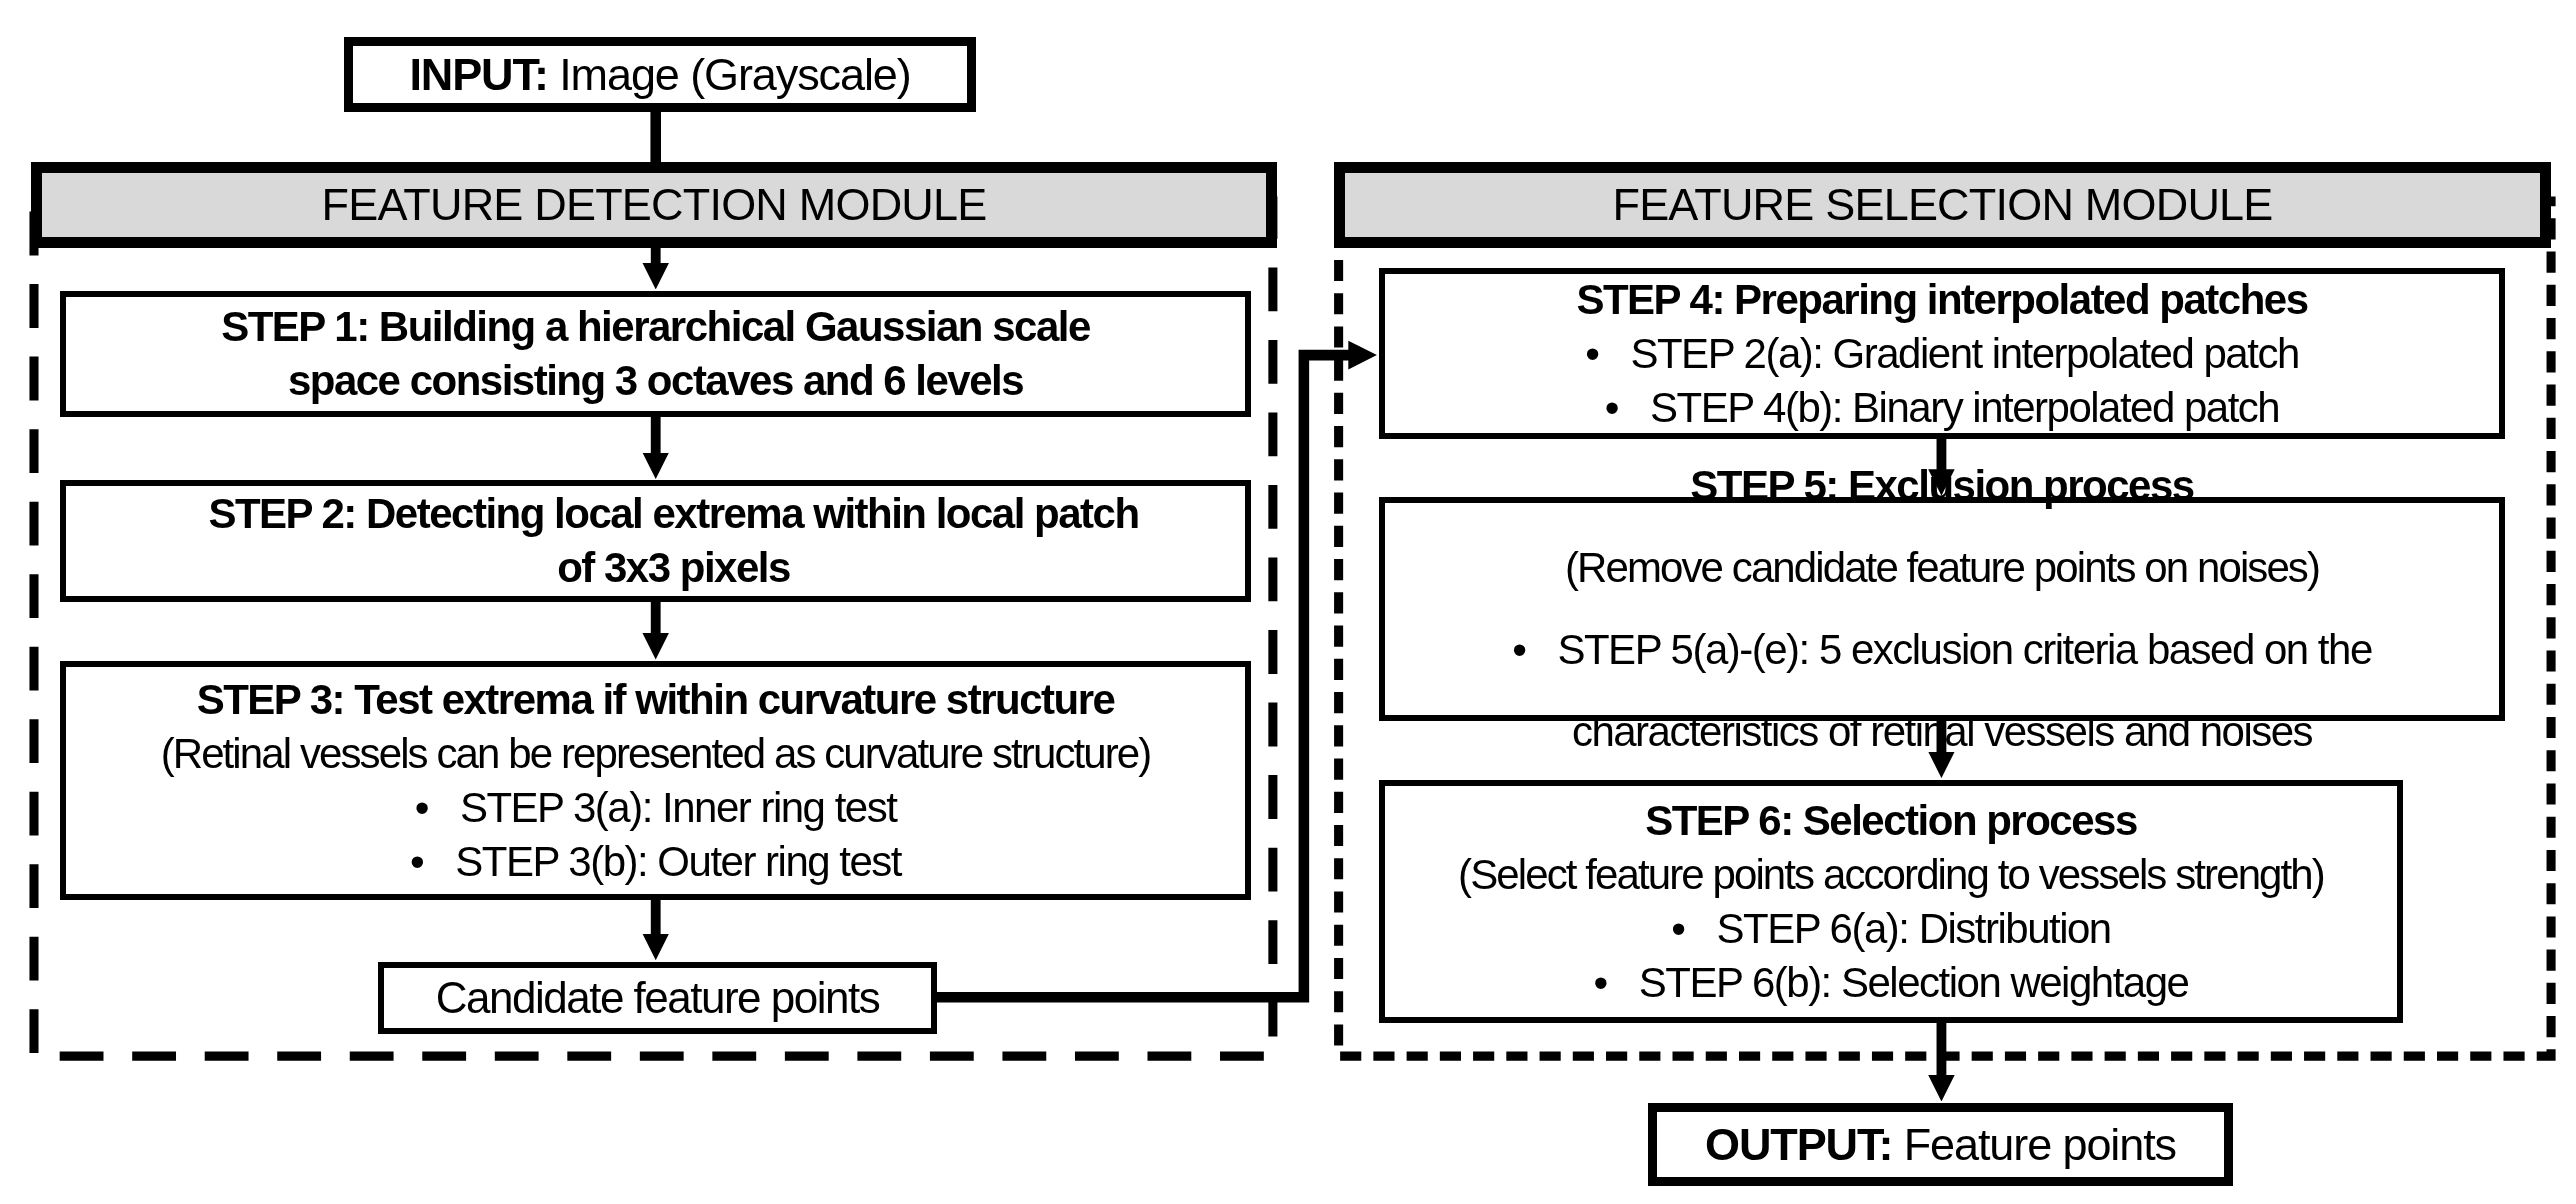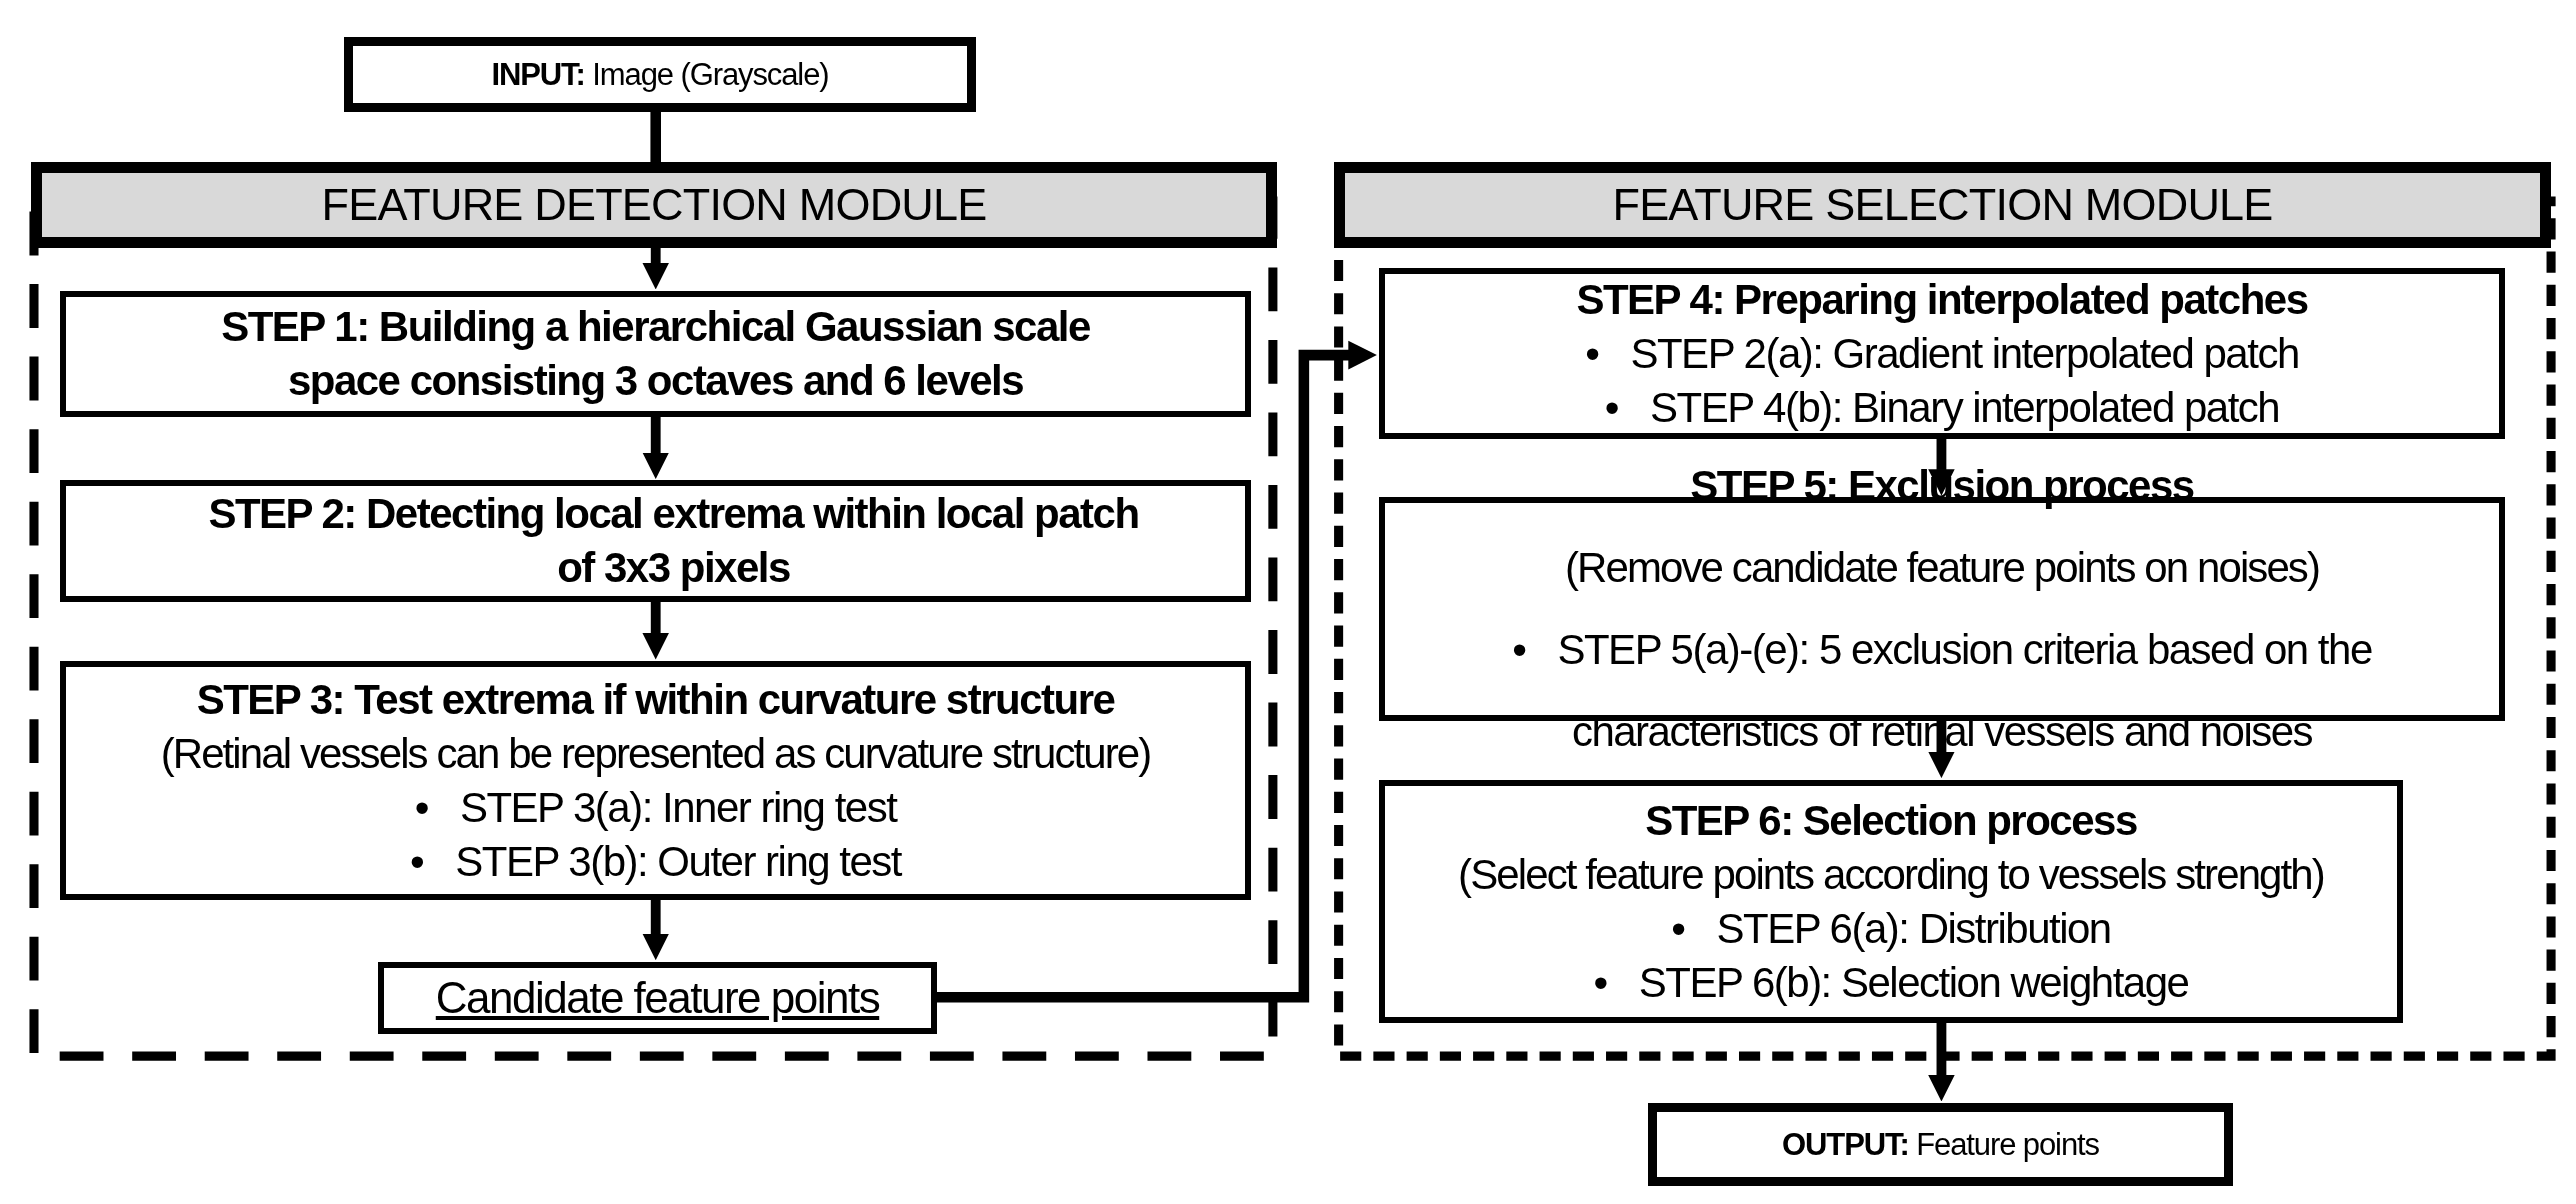--- a/index.html
+++ b/index.html
@@ -40,21 +40,21 @@
   }
   .module-header{
     border-width:11.3px;
     background:var(--header-fill);
     font-size:45px;
     font-weight:normal;
     letter-spacing:-0.8px;
   }
   .io-box{
     border-width:9px;
-    font-size:31px;
+    font-size:45px;
     letter-spacing:-1.1px;
     flex-direction:row;
     white-space:pre;
   }
   .io-box .bold{ font-weight:bold; }
   .line{
     white-space:nowrap;
     line-height:54px;
     font-size:42px;
     letter-spacing:-1.5px;
@@ -63,21 +63,20 @@
   .note{ letter-spacing:-1.9px; }
   .bullet::before{
     content:"\2022";
     display:inline-block;
     margin-right:32px;
   }
   .candidate-box{
     border-width:6.8px;
     font-size:44px;
     letter-spacing:-1.5px;
-    text-decoration:underline;
   }
   
   #input-box   { left:344px;  top:37px;   width:632px;  height:75px;  }
   #det-header  { left:31px;   top:162px;  width:1246px; height:86px; }
   #sel-header  { left:1334px; top:162px;  width:1217px; height:86px; }
   #step1-box   { left:60px;   top:291px;  width:1191px; height:126px; }
   #step2-box   { left:60px;   top:480px;  width:1191px; height:122px;padding-left:36px; }
   #step3-box   { left:60px;   top:661px;  width:1191px; height:239px; }
   #candidate-box{left:378px;  top:962px; width:559px;  height:72px;  }
   #step4-box   { left:1379px; top:268px;  width:1126px; height:171px; }

